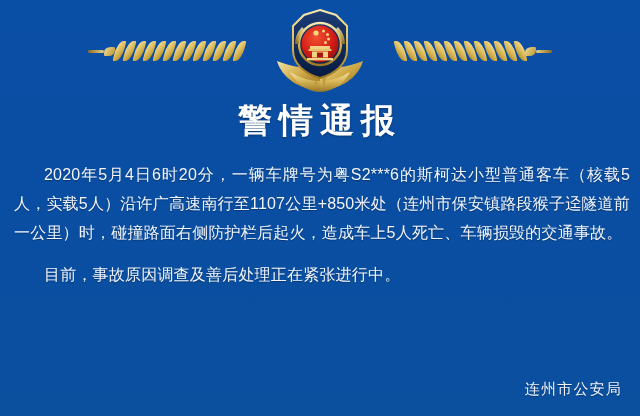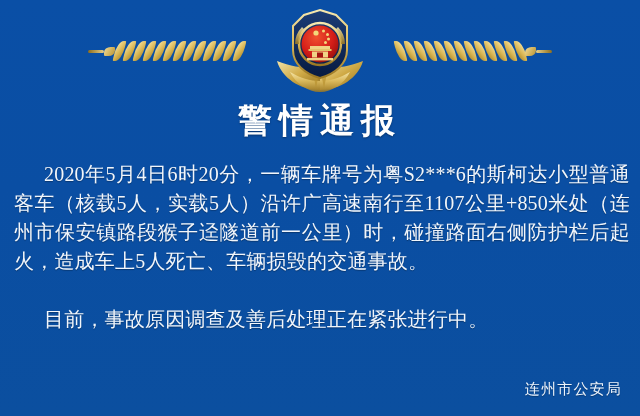--- a/index.html
+++ b/index.html
@@ -72,30 +72,30 @@
   }
 
   
   #body-copy {
     position:absolute;
     left:14px; top:160px;
     width:616px;
   }
   .para {
     color:#f2f6fb;
-    font-family:Liberation Serif, serif;
-    font-size:20px;
+    font-family:Liberation Sans, sans-serif;
+    font-size:16px;
     line-height:29px;
     letter-spacing:.2px;
     text-align:justify;
     text-justify:inter-character;
     text-shadow:0 1px 1px rgba(0,0,0,.30);
   }
   .para.indent { text-indent:30px; }
-  #para-status { margin-top:29px; }
+  #para-status { margin-top:13px; }
 
   
   #signature {
     position:absolute;
     right:18px; bottom:10px;
     text-align:right;
     color:#eef4fb;
     font-family:"DejaVu Sans", sans-serif;
     font-size:15px;
     line-height:33px;

